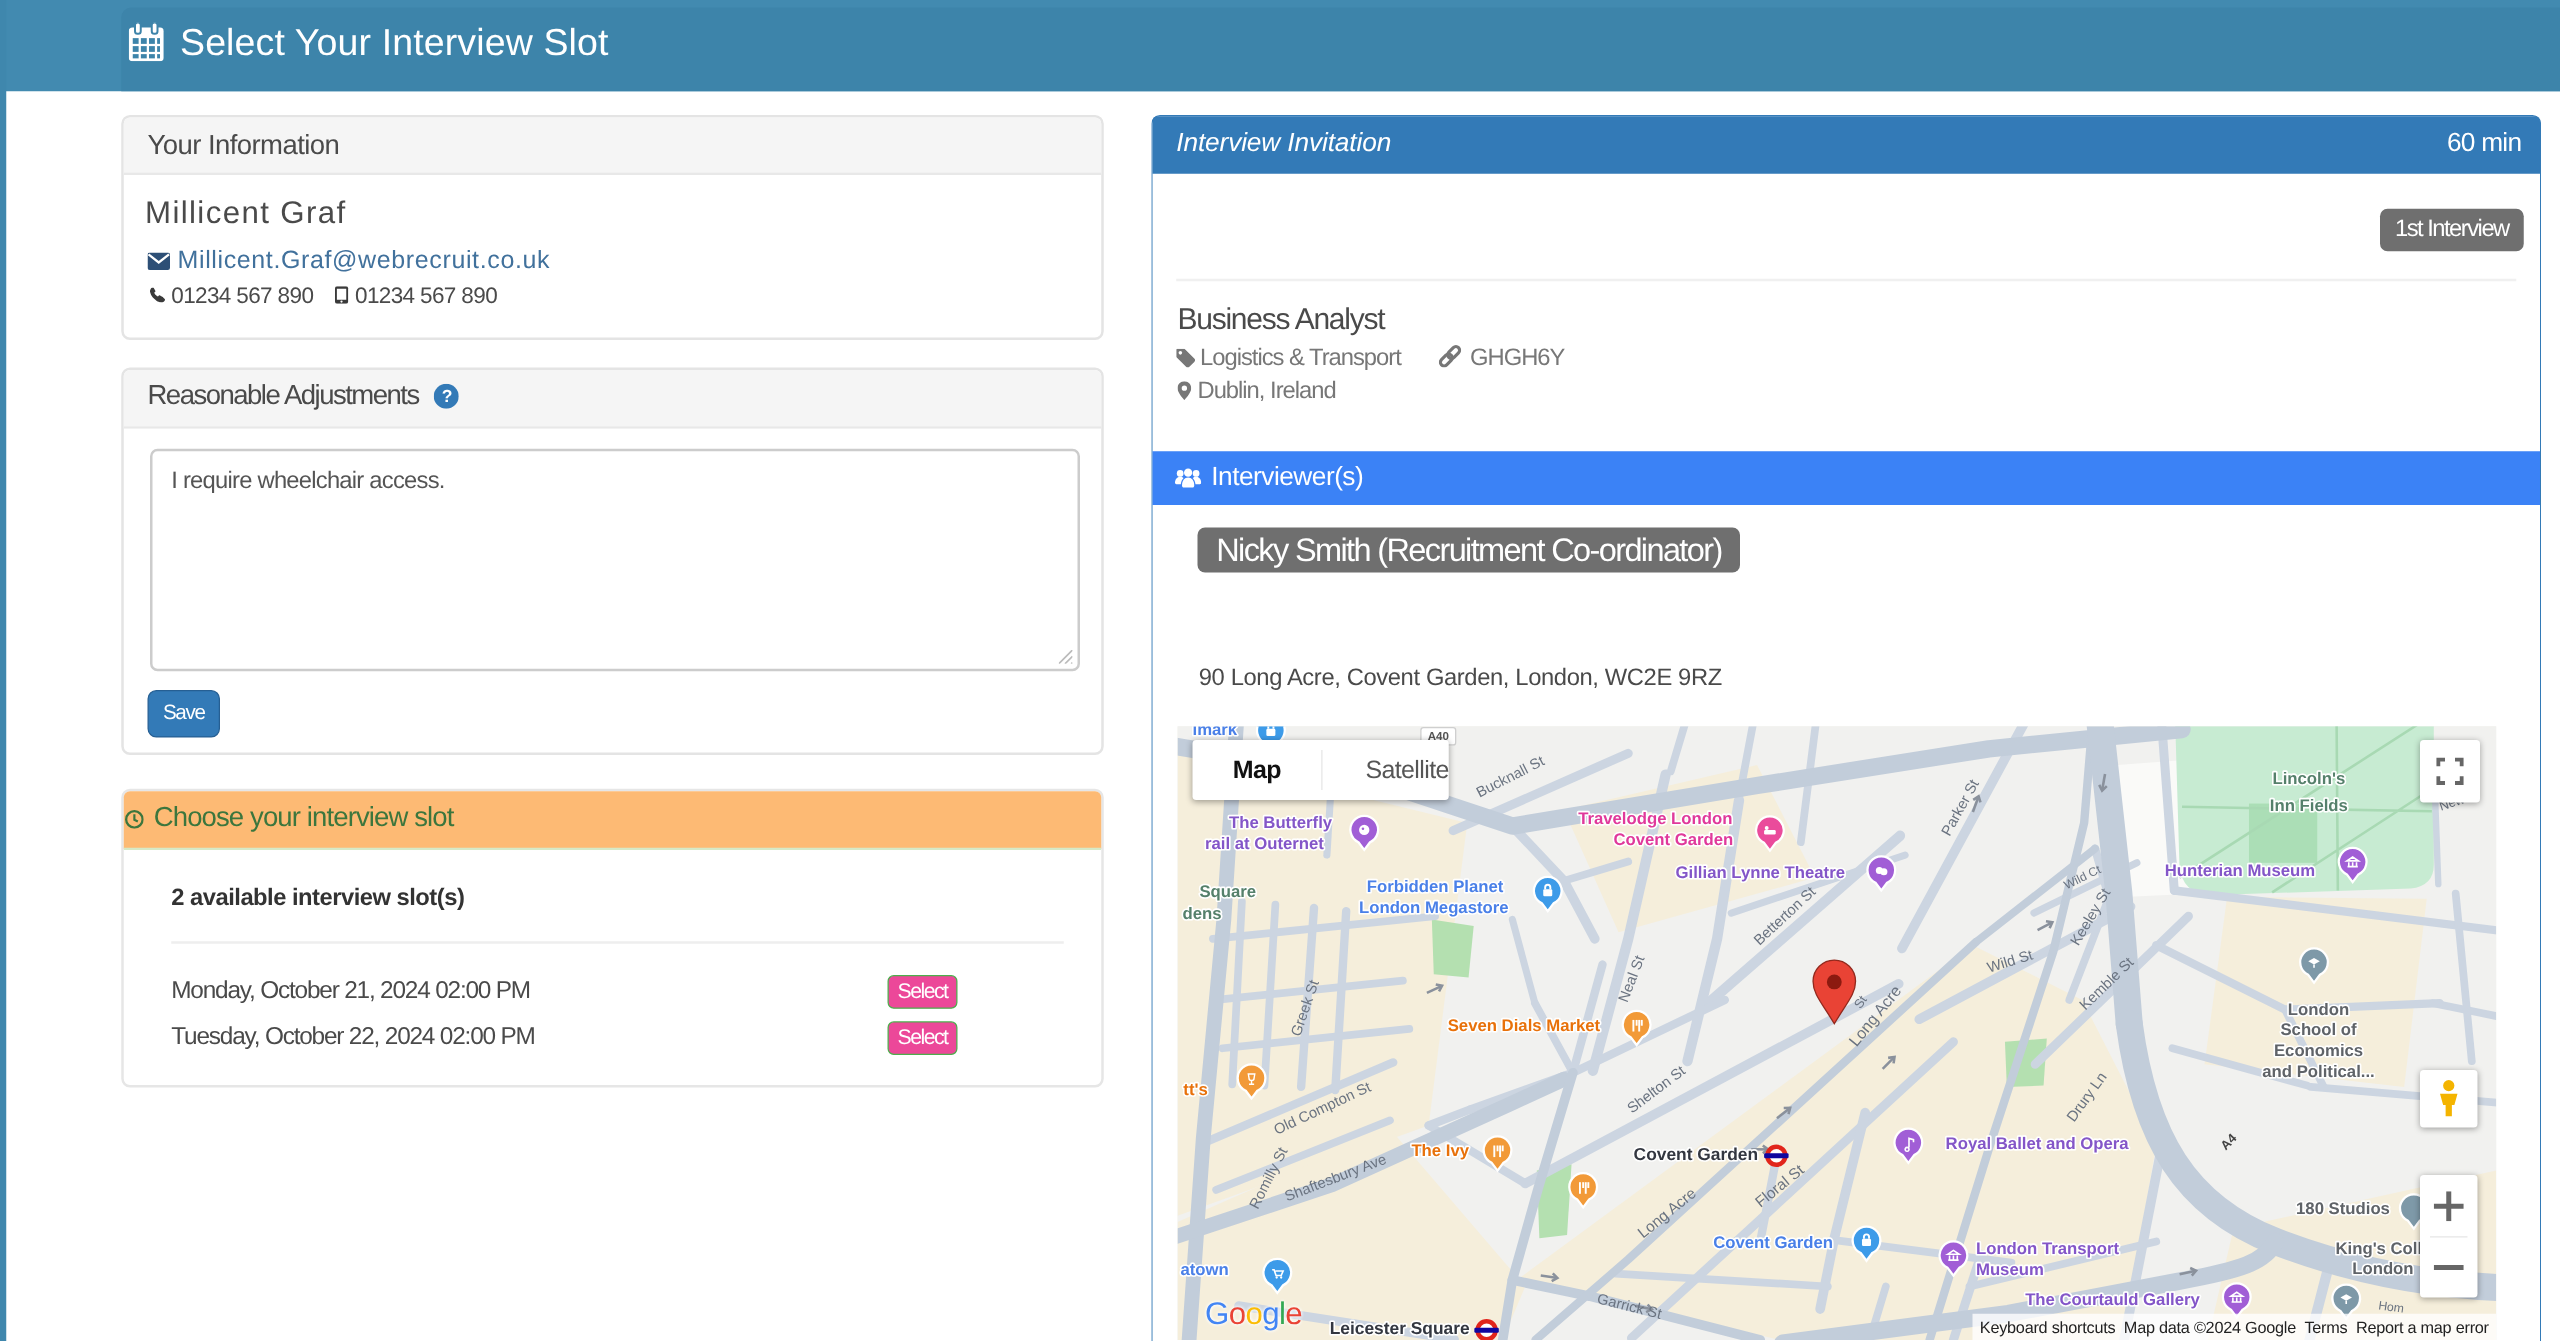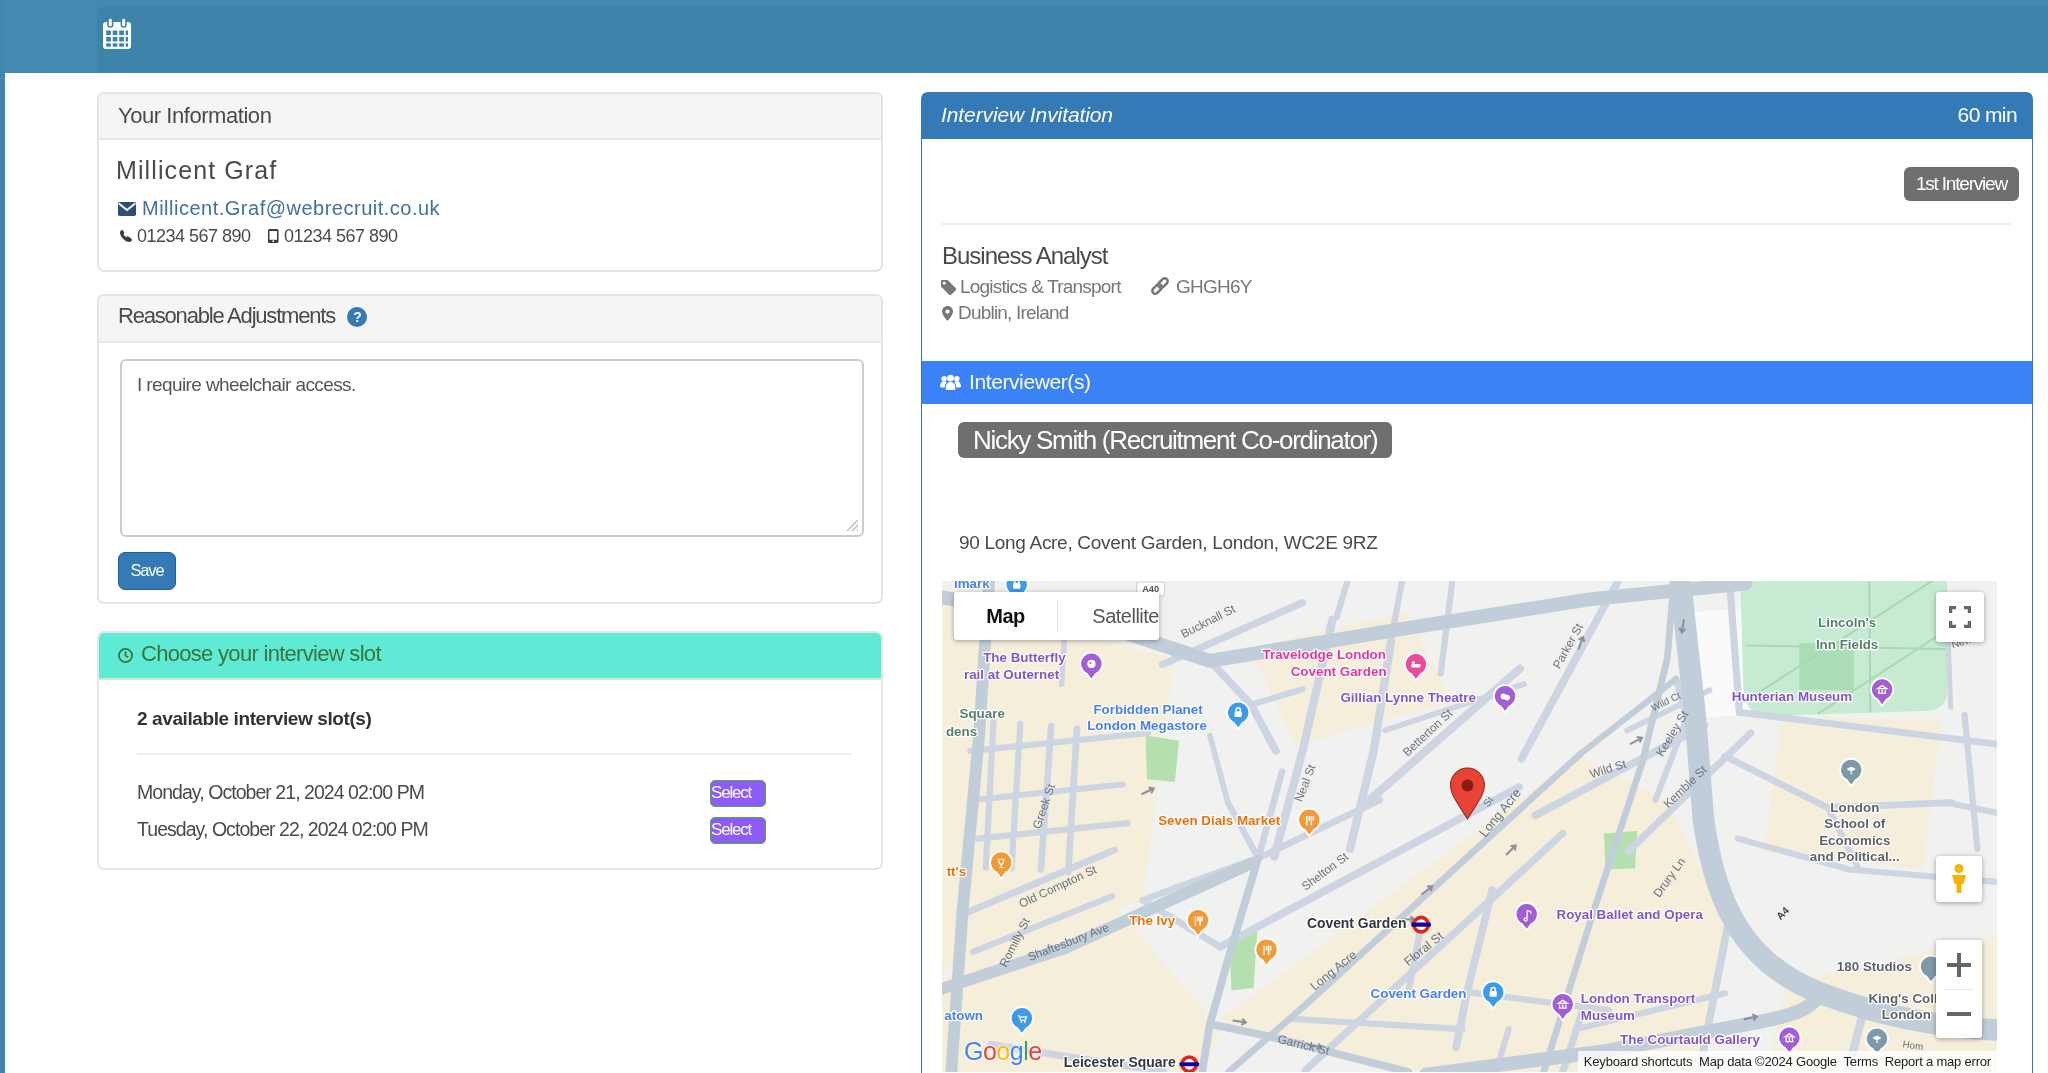--- a/index.html
+++ b/index.html
@@ -11,35 +11,35 @@
   #leftstrip{left:0;top:0;width:5px;height:1073px;background:#3f87ad;}
   #title{left:144px;top:18px;color:#fff;font-size:30px;letter-spacing:0.1px;}
   .panel{position:absolute;background:#fff;border:2px solid #e4e4e4;border-radius:7px;}
   .phead{position:absolute;left:0;top:0;right:0;background:#f5f5f5;border-bottom:2px solid #e8e8e8;
      border-radius:5px 5px 0 0;color:#4a4a4a;font-size:22px;letter-spacing:-0.45px;}
   #p1{left:97px;top:92px;width:782px;height:176px;}
   #p1 .phead{height:44px;line-height:44px;padding-left:19px;}
   #p2{left:97px;top:294px;width:782px;height:306px;}
   #p2 .phead{height:45px;line-height:40px;padding-left:19px;letter-spacing:-1.2px;}
   #p3{left:97px;top:631px;width:782px;height:235px;border-color:#e6e6e6;}
-  #p3 .phead{height:45px;line-height:41px;background:#5eead4;border-bottom:2px solid #d6e9c6;color:#3c763d;padding-left:19px;letter-spacing:-0.7px;}
+  #p3 .phead{height:45px;line-height:41px;background:#fdba74;border-bottom:2px solid #d6e9c6;color:#3c763d;padding-left:1px;letter-spacing:-0.7px;}
   #name{left:17px;top:62px;font-size:25px;letter-spacing:1.1px;color:#4a4a4a;}
   #emaillink{position:absolute;left:43px;top:103px;font-size:20px;letter-spacing:0.5px;color:#41719c;}
   #phonerow1{left:38px;top:132px;font-size:18px;letter-spacing:-0.5px;color:#4a4a4a;}
   #phonerow2{left:185px;top:132px;font-size:18px;letter-spacing:-0.5px;color:#4a4a4a;}
   textarea{position:absolute;left:21px;top:63px;width:710px;height:148px;resize:none;
      border:2px solid #ccc;border-radius:6px;padding:13px 15px;font-family:"Liberation Sans",sans-serif;
      font-size:19px;color:#555;letter-spacing:-0.6px;outline:none;}
   #save{position:absolute;left:19px;top:256px;width:56px;height:36px;background:#337ab7;border:1px solid #265f93;
      border-radius:7px;color:#fff;font-size:16.5px;letter-spacing:-1.1px;text-align:center;line-height:35px;}
   #avail{left:38px;top:75px;font-size:19px;font-weight:bold;color:#333;letter-spacing:-0.4px;}
   #hr3{left:38px;top:120px;width:714px;height:0;border-top:2px solid #eee;}
   .slotrow{position:absolute;left:38px;font-size:19.5px;color:#4a4a4a;letter-spacing:-0.95px;}
-  .selbtn{position:absolute;left:611px;width:54px;height:25px;background:#8b5cf6;border:1px solid #4cae4c;
-     border-radius:5px;color:#fff;font-size:17px;letter-spacing:-1.2px;text-align:left;line-height:24px;}
+  .selbtn{position:absolute;left:611px;width:54px;height:25px;background:#ec4899;border:1px solid #4cae4c;
+     border-radius:5px;color:#fff;font-size:17px;letter-spacing:-1.2px;text-align:center;line-height:24px;}
   
   #rp{left:921px;top:92px;width:1110px;height:981px;border:1.5px solid #337ab7;border-radius:7px 7px 0 0;border-bottom:none;background:#fff;}
   #rphead{left:0;top:0;width:100%;height:46px;background:#337ab7;border-radius:4px 4px 0 0;color:#fff;}
   #rphead .t1{position:absolute;left:19px;top:10px;font-size:21px;letter-spacing:-0.1px;font-style:italic;}
   #rphead .t2{position:absolute;right:15px;top:10px;font-size:21px;letter-spacing:-0.6px;}
   .badge{position:absolute;background:#6f6f6f;border-radius:6px;color:#fff;}
   #badge1{right:13px;top:74px;height:34px;line-height:34px;padding:0 12px;font-size:19px;letter-spacing:-1.2px;}
   #rhr{left:19px;top:130px;width:1072px;border-top:2px solid #f0f0f0;}
   #jobtitle{left:20px;top:149px;font-size:24px;letter-spacing:-1px;color:#4a4a4a;}
   .graytxt{color:#777;font-size:19px;}
@@ -71,20 +71,21 @@
       <rect x="3.2" y="18.9" width="4.7" height="4.6"></rect>
         <rect x="9.7" y="18.9" width="4.7" height="4.6"></rect>
         <rect x="16.2" y="18.9" width="4.7" height="4.6"></rect>
         <rect x="22.7" y="18.9" width="2.3" height="4.6"></rect>
       <rect x="3.2" y="25.3" width="4.7" height="3.4"></rect>
         <rect x="9.7" y="25.3" width="4.7" height="3.4"></rect>
         <rect x="16.2" y="25.3" width="4.7" height="3.4"></rect>
         <rect x="22.7" y="25.3" width="2.3" height="3.4"></rect>
     </g>
   </svg>
+  <div class="abs" id="title">Select Your Interview Slot</div>
 
   <div class="panel" id="p1">
     <div class="phead">Your Information</div>
     <div class="abs" id="name">Millicent Graf</div>
     <svg class="abs" style="left:19px;top:108px" width="18" height="14" viewBox="0 0 18 14">
       <rect x="0" y="0" width="18" height="14" rx="1.8" fill="#2d4f76"></rect>
       <path d="M0.8 1.5 L9 8 L17.2 1.5" stroke="#fff" stroke-width="1.8" fill="none"></path>
     </svg>
     <div class="abs" id="emaillink">Millicent.Graf@webrecruit.co.uk</div>
     <svg class="abs" style="left:21px;top:136px" width="12" height="12" viewBox="0 0 1408 1408">

